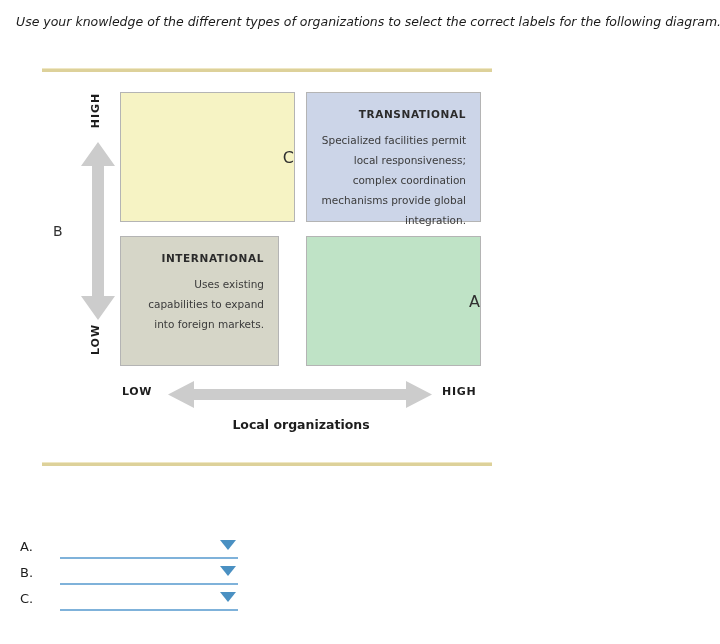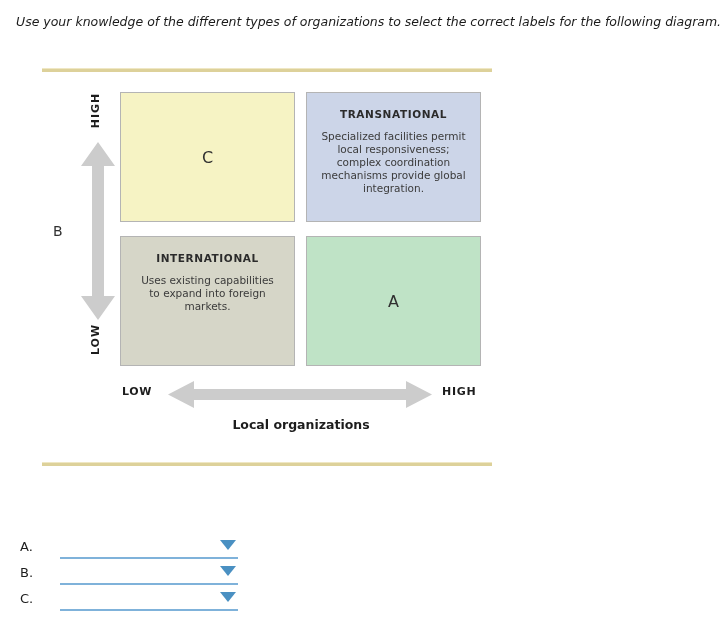--- a/index.html
+++ b/index.html
@@ -39,45 +39,45 @@
   .rule.top    { top: 68px; }
   .rule.bottom { top: 462px; }
 
   
   .diagram { position: absolute; left: 0; top: 0; width: 720px; height: 644px; }
 
   .quad {
     position: absolute;
     border: 1px solid #b4b4b4;
     padding: 12px 14px;
-    text-align: center;
+    text-align: right;
   }
   .quad .qtitle {
     font-size: 10.5px;
     font-weight: bold;
     letter-spacing: .6px;
     color: #2b2b2b;
     margin: 3px 0 10px 0;
   }
   .quad .qbody {
     font-size: 10.5px;
-    line-height: 13px;
+    line-height: 20px;
     color: #3b3b3b;
   }
   .quad .qletter {
     position: absolute;
     left: 0; right: 0; top: 50%;
     transform: translateY(-50%);
     font-size: 16px;
     color: #303030;
   }
 
   #quad-c  { left: 120px; top: 92px;  width: 175px; height: 130px; background: #f6f3c4; }
   #quad-tn { left: 306px; top: 92px;  width: 175px; height: 130px; background: #ccd5e8; }
-  #quad-in { left: 120px; top: 236px; width: 175px; height: 130px; background: #d6d6c8; }
+  #quad-in { left: 120px; top: 236px; width: 159px; height: 130px; background: #d6d6c8; }
   #quad-a  { left: 306px; top: 236px; width: 175px; height: 130px; background: #bfe3c6; }
 
   
   .v-high, .v-low {
     position: absolute;
     left: 72px;
     width: 46px;
     text-align: center;
     font-size: 11px;
     font-weight: bold;

